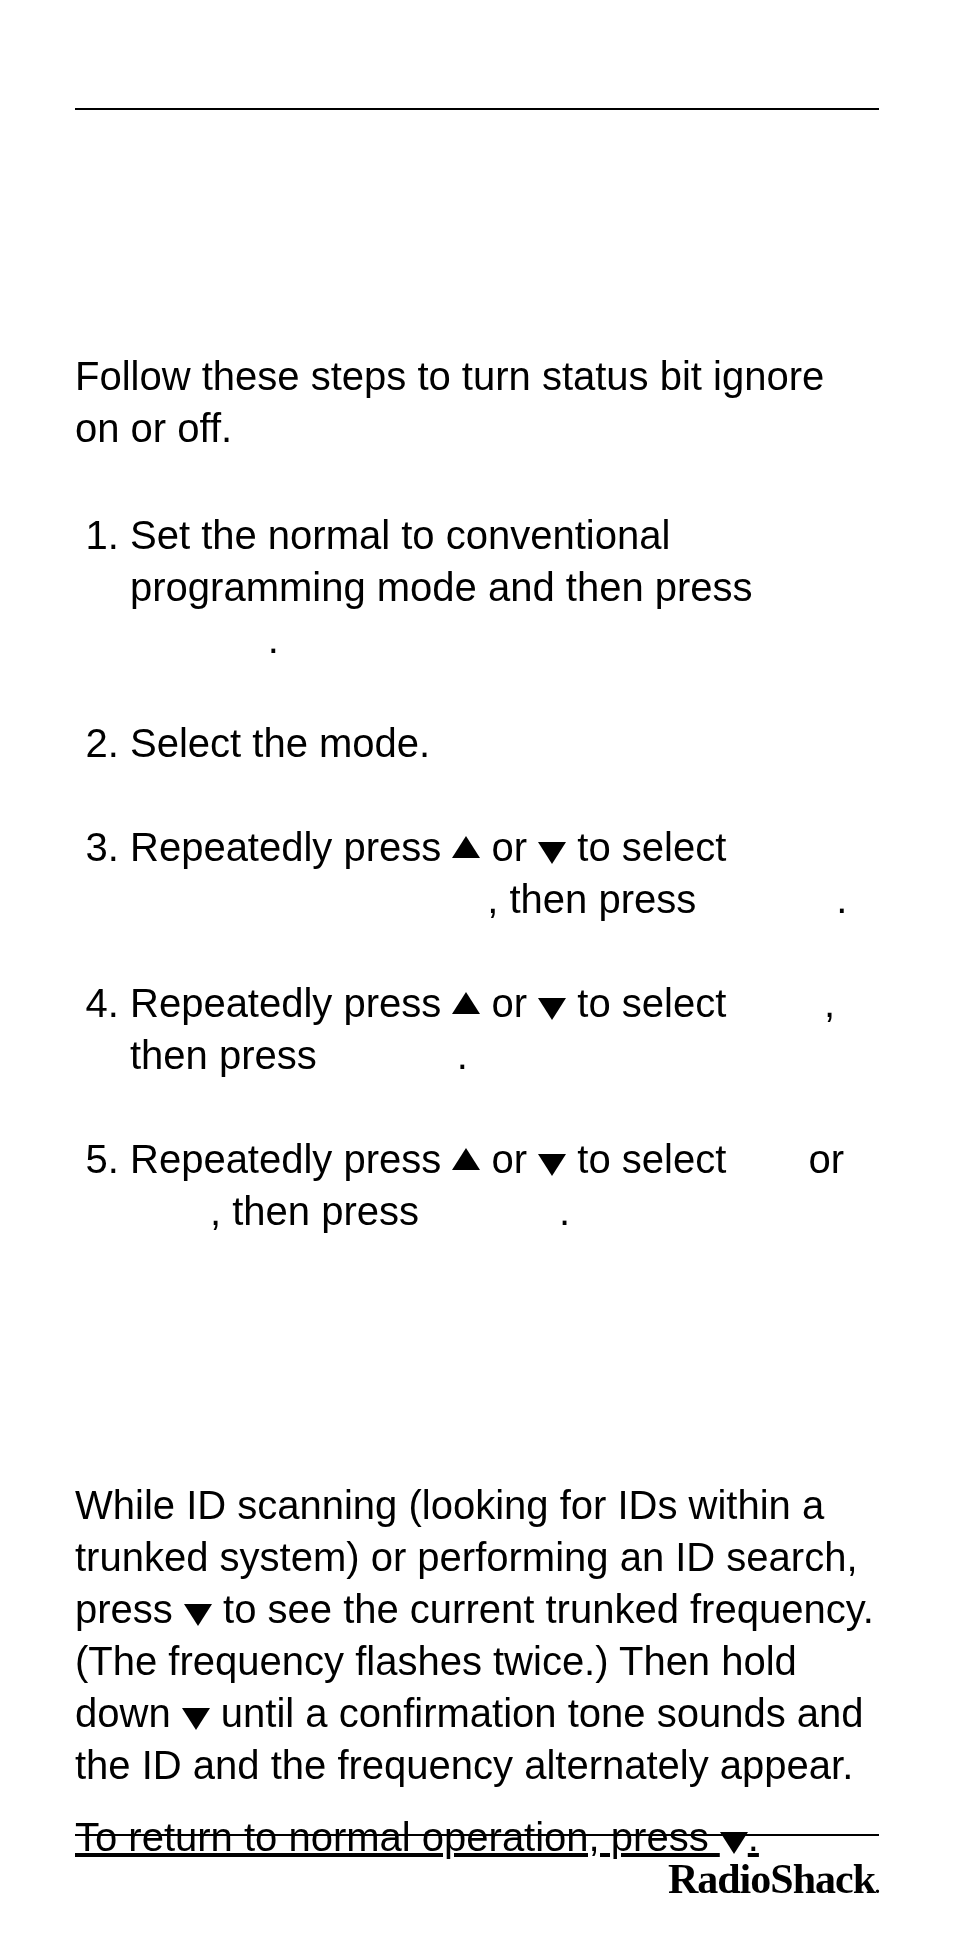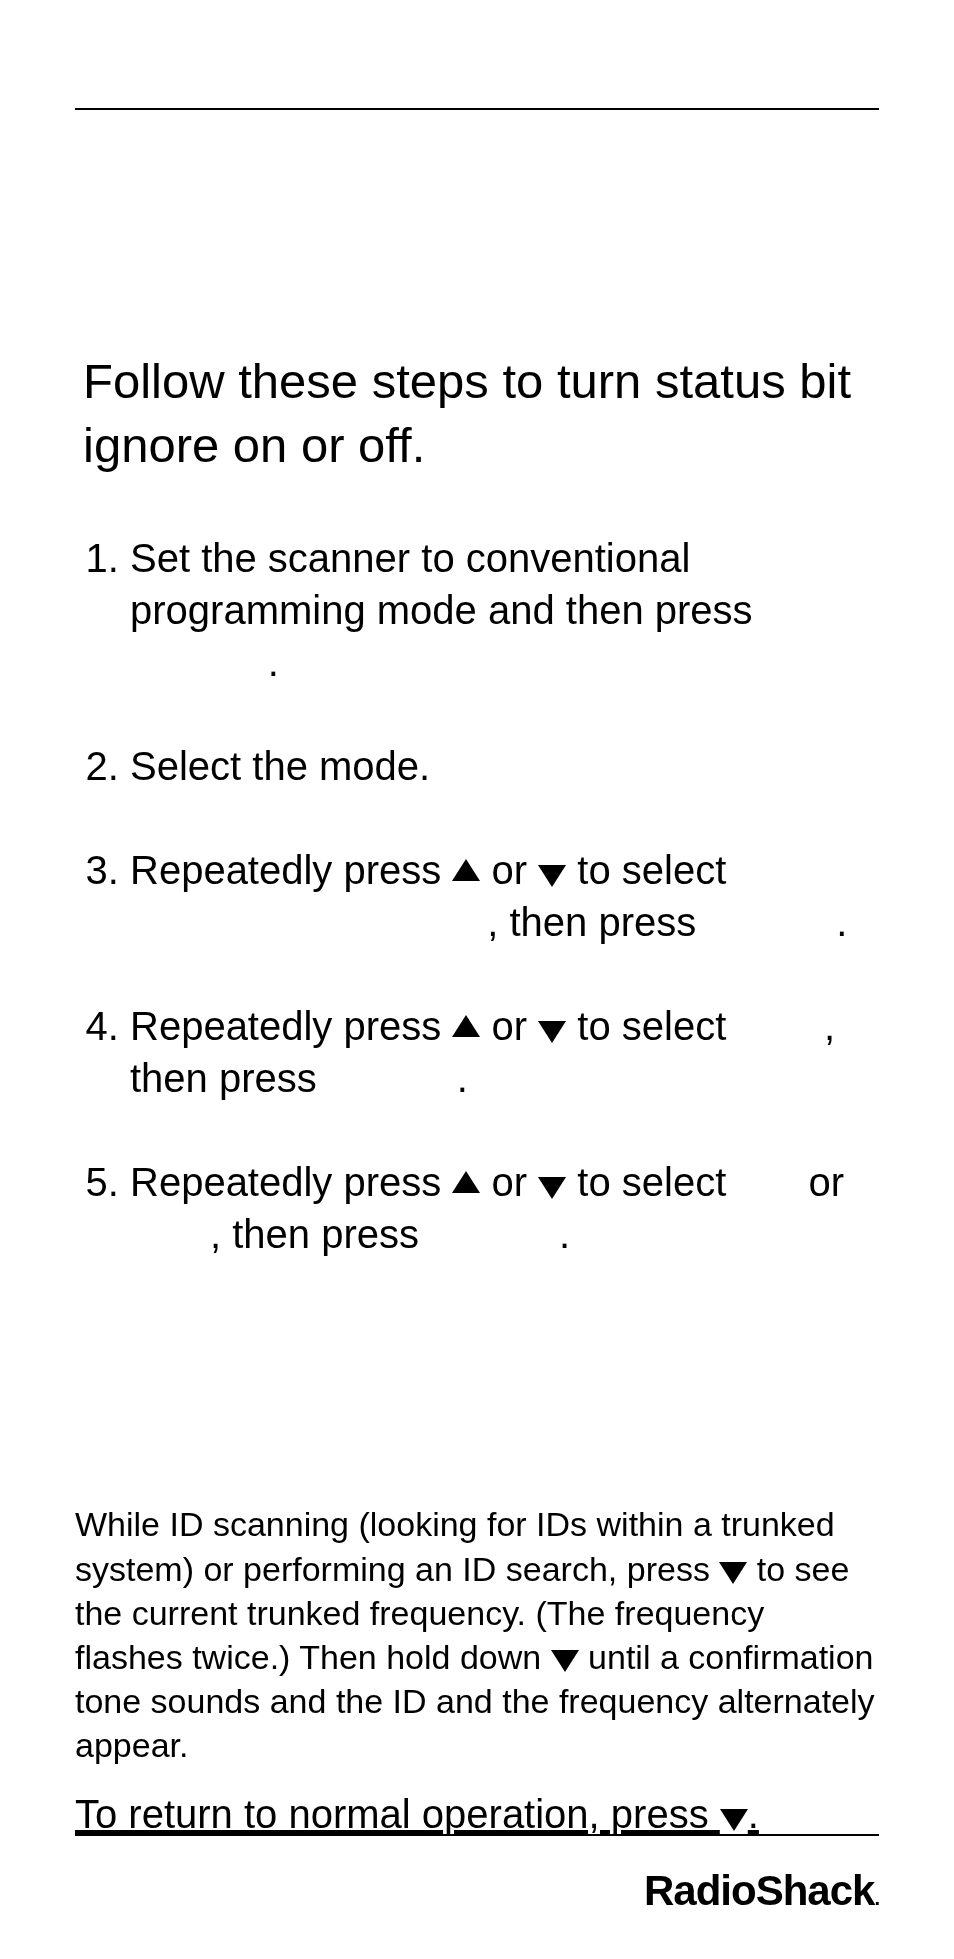--- a/index.html
+++ b/index.html
@@ -22,23 +22,22 @@
       margin: 0;
     }
     .page-number {
       position: absolute;
       top: 60px;
       right: 80px;
       font-size: 30px;
     }
     .intro {
       margin-top: 240px;
-      font-size: 49px;
+      font-size: 40px;
       line-height: 1.3;
-      margin-left: 8px;
     }
     ol.steps {
       margin: 55px 0 0 0;
       padding-left: 55px;
       font-size: 40px;
       line-height: 1.3;
     }
     ol.steps li {
       margin-bottom: 52px;
       padding-left: 0px;
@@ -66,42 +65,42 @@
       font-family: Arial, sans-serif;
     }
     .section-heading {
       margin-top: 145px;
       font-size: 40px;
       font-weight: bold;
       line-height: 1.3;
     }
     .body-para {
       margin-top: 45px;
-      font-size: 34px;
+      font-size: 40px;
       line-height: 1.3;
     }
     .body-para2 {
       margin-top: 20px;
       font-size: 40px;
       line-height: 1.3;
       text-decoration: underline;
     }
     .bottom-rule {
       position: absolute;
       left: 75px;
       right: 75px;
       bottom: 115px;
       border: none;
       border-top: 2px solid #000;
     }
     .brand {
       position: absolute;
       right: 75px;
-      bottom: 44px;
-      font-family: Liberation Sans, sans-serif;
+      bottom: 56px;
+      font-family: Liberation Serif, serif;
       font-weight: 900;
       font-size: 42px;
       letter-spacing: -1px;
     }
     .brand .dot {
       font-size: 20px;
       vertical-align: baseline;
       position: relative;
       bottom: 0;
     }
@@ -118,21 +117,21 @@
 <div class="page">
 
   <span class="page-number hidden-white">57</span>
 
   <hr class="top-rule">
 
   <div class="intro">Follow these steps to turn status bit ignore on or off.</div>
 
   <ol class="steps">
     <li>
-      <span>Set the scanner to conventional programming mode and then press </span><span class="button-label hidden-white">TRUNK</span><span>.</span>
+      <span>Set the normal to conventional programming mode and then press </span><span class="button-label hidden-white">TRUNK</span><span>.</span>
     </li>
     <li>
       <span>Select the mode.</span>
     </li>
     <li>
       <span>Repeatedly press </span><span class="tri tri-up"></span><span> or </span><span class="tri tri-down"></span><span> to select </span><span class="smallcaps hidden-white">Motorola Type2/P25</span><span>, then press </span><span class="button-label hidden-white">E/PGM</span><span>.</span>
     </li>
     <li>
       <span>Repeatedly press </span><span class="tri tri-up"></span><span> or </span><span class="tri tri-down"></span><span> to select </span><span class="smallcaps hidden-white">S-Bit</span><span>, then press </span><span class="button-label hidden-white">E/PGM</span><span>.</span>
     </li>

